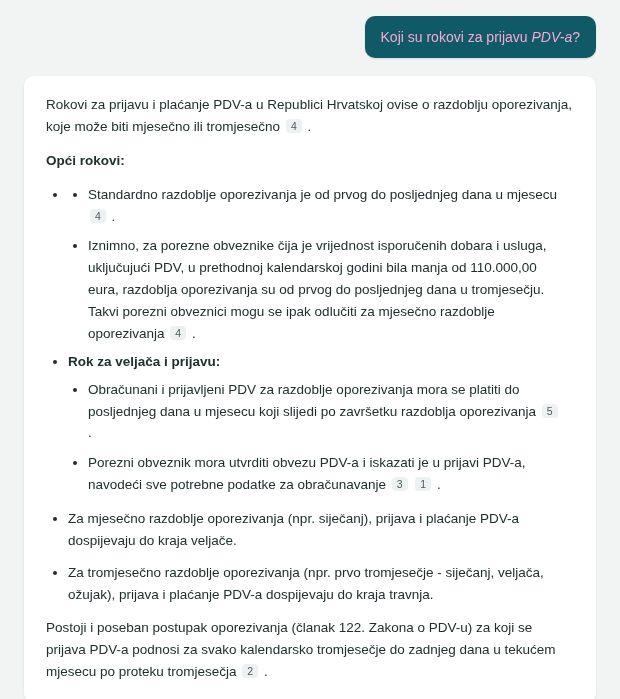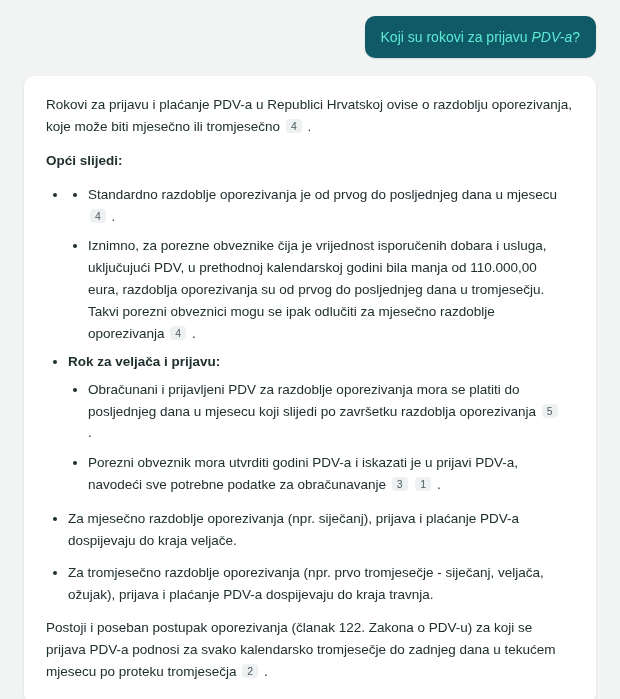--- a/index.html
+++ b/index.html
@@ -23,21 +23,21 @@
     padding: 16px 24px 0 24px;
   }
   
   .user-row {
     display: flex;
     justify-content: flex-end;
     margin-bottom: 18px;
   }
   .user-bubble {
     background: #0f5a66;
-    color: #5eead4;
+    color: #f9a8d4;
     border-radius: 10px;
     padding: 12px 16px;
     font-size: 14px;
     line-height: 1.3;
     max-width: 78%;
     box-shadow: 0 1px 2px rgba(0,0,0,0.12);
   }
   .user-bubble i {
     font-style: italic;
   }
@@ -107,34 +107,34 @@
 <div class="chat">
 
   <div class="user-row">
     <div class="user-bubble"><span>Koji su rokovi za prijavu </span><i>PDV-a</i><span>?</span></div>
   </div>
 
   <div class="assistant-card">
 
     <p><span>Rokovi za prijavu i plaćanje PDV-a u Republici Hrvatskoj ovise o razdoblju oporezivanja, koje može biti mjesečno ili tromjesečno</span> <span class="cite">4</span> <span>.</span></p>
 
-    <p><strong>Opći slijedi:</strong></p>
+    <p><strong>Opći rokovi:</strong></p>
 
     <ul class="lvl1">
       <li>
         <ul class="lvl2">
           <li><span>Standardno razdoblje oporezivanja je od prvog do posljednjeg dana u mjesecu</span> <span class="cite">4</span> <span>.</span></li>
           <li><span>Iznimno, za porezne obveznike čija je vrijednost isporučenih dobara i usluga, uključujući PDV, u prethodnoj kalendarskoj godini bila manja od 110.000,00 eura, razdoblja oporezivanja su od prvog do posljednjeg dana u tromjesečju. Takvi porezni obveznici mogu se ipak odlučiti za mjesečno razdoblje oporezivanja</span> <span class="cite">4</span> <span>.</span></li>
         </ul>
       </li>
       <li>
         <strong>Rok za veljača i prijavu:</strong>
         <ul class="lvl2">
           <li><span>Obračunani i prijavljeni PDV za razdoblje oporezivanja mora se platiti do posljednjeg dana u mjesecu koji slijedi po završetku razdoblja oporezivanja</span> <span class="cite">5</span> <span>.</span></li>
-          <li><span>Porezni obveznik mora utvrditi godini PDV-a i iskazati je u prijavi PDV-a, navodeći sve potrebne podatke za obračunavanje</span> <span class="cite">3</span> <span class="cite">1</span> <span>.</span></li>
+          <li><span>Porezni obveznik mora utvrditi obvezu PDV-a i iskazati je u prijavi PDV-a, navodeći sve potrebne podatke za obračunavanje</span> <span class="cite">3</span> <span class="cite">1</span> <span>.</span></li>
         </ul>
       </li>
     </ul>
 
 
     <ul class="plain">
       <li>Za mjesečno razdoblje oporezivanja (npr. siječanj), prijava i plaćanje PDV-a dospijevaju do kraja veljače.</li>
       <li>Za tromjesečno razdoblje oporezivanja (npr. prvo tromjesečje - siječanj, veljača, ožujak), prijava i plaćanje PDV-a dospijevaju do kraja travnja.</li>
     </ul>
 

